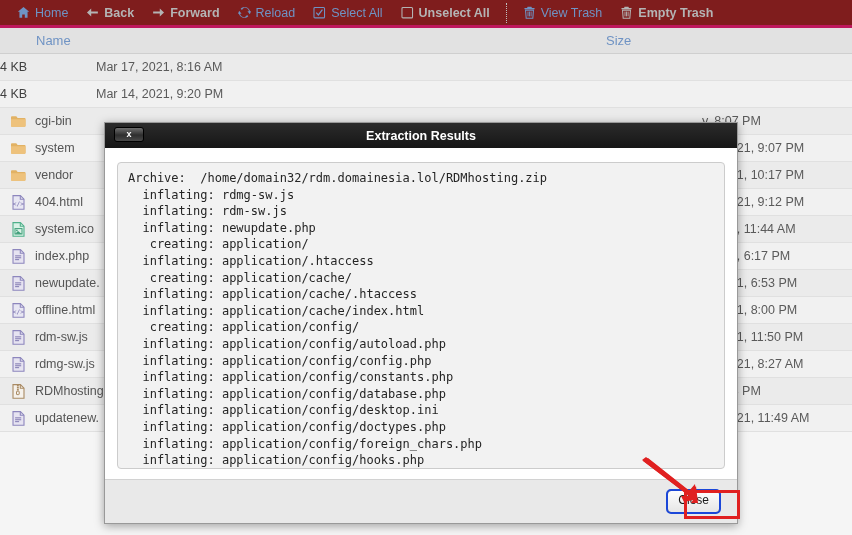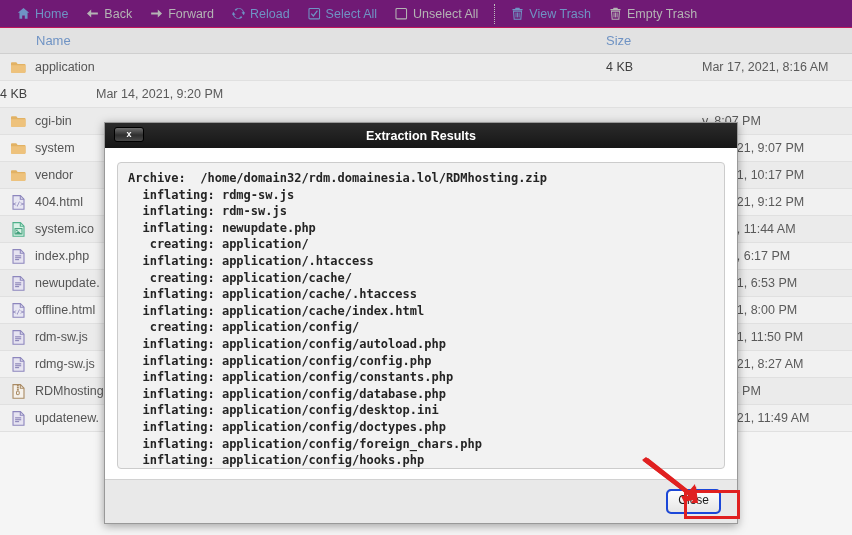--- a/index.html
+++ b/index.html
@@ -16,38 +16,38 @@
     width: 852px; height: 535px;
     background: #f5f5f5;
     overflow: hidden;
   }
 
   
   .toolbar {
     position: absolute;
     top: 0; left: 0;
     width: 852px; height: 28px;
-    background: #701a75;
-    border-bottom: 1px solid #be185d;
+    background: #7f1d1d;
+    border-bottom: 3px solid #be185d;
     display: flex;
     align-items: center;
     padding-left: 8px;
   }
   .tb-item {
     display: flex;
     align-items: center;
     gap: 5px;
     font-size: 12.5px;
     color: #6f93c4;
     padding: 2px 9px;
     white-space: nowrap;
     cursor: pointer;
     user-select: none;
   }
-  .tb-item.disabled { color: #b4b4b4; cursor: default; }
+  .tb-item.disabled { color: #b4b4b4; cursor: default; font-weight: bold; }
   .tb-item .ico {
     display: inline-flex;
     align-items: center;
     justify-content: center;
     width: 13px; height: 13px;
     flex: 0 0 13px;
   }
   .tb-item .ico svg { display: block; }
   .tb-sep {
     width: 1px;
@@ -155,21 +155,21 @@
     border: 1px solid #cccccc;
     border-radius: 4px;
     overflow: hidden;
     padding: 7px 0 0 10px;
     font-family: "DejaVu Sans Mono", "Liberation Mono", monospace;
     font-size: 12px;
     line-height: 16.6px;
     color: #252525;
     white-space: pre;
   }
-  .term .ln { white-space: pre; font-weight: bold; }
+  .term .ln { white-space: pre; }
   .dlg-foot {
     flex: 0 0 44px;
     background: #e9e9e9;
     border-top: 1px solid #d2d2d2;
     display: flex;
     align-items: center;
     justify-content: flex-end;
     padding-right: 17px;
     position: relative;
   }
@@ -287,29 +287,20 @@
       </div>
     </div>
 
   <div class="filelist">
     <div class="fl-head">
       <div class="c-name">Name</div>
       <div class="c-size">Size</div>
     </div>
     <div id="file-rows">
         <div class="fl-row odd">
-          <div class="c-name">
-            <span>
-              <svg class="ficon" viewBox="0 0 17 17">
-                <path d="M1 4.2 A0.9 0.9 0 0 1 1.9 3.3 L6.3 3.3 L7.6 4.9 L14.6 4.9 A0.9 0.9 0 0 1 15.5 5.8 L15.5 12.8 A0.9 0.9 0 0 1 14.6 13.7 L1.9 13.7 A0.9 0.9 0 0 1 1 12.8 Z" fill="#e2b264"></path>
-                <path d="M1 6.3 L15.5 6.3 L15.5 12.8 A0.9 0.9 0 0 1 14.6 13.7 L1.9 13.7 A0.9 0.9 0 0 1 1 12.8 Z" fill="#eec27c"></path>
-              </svg>
-            </span>
-            <span>application</span>
-          </div>
           <div class="c-size">4 KB</div>
           <div class="c-mod">Mar 17, 2021, 8:16 AM</div>
         </div>
         <div class="fl-row even">
           <div class="c-size">4 KB</div>
           <div class="c-mod">Mar 14, 2021, 9:20 PM</div>
         </div>
         <div class="fl-row odd">
           <div class="c-name">
             <span>

